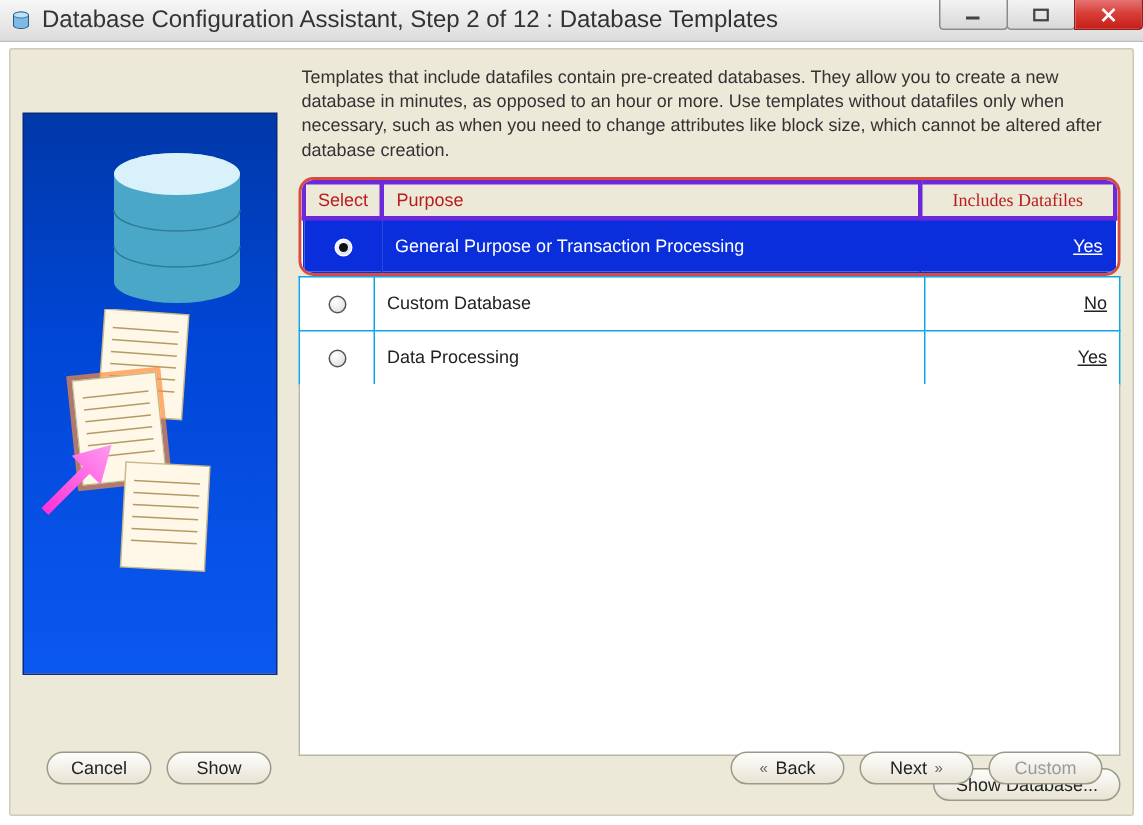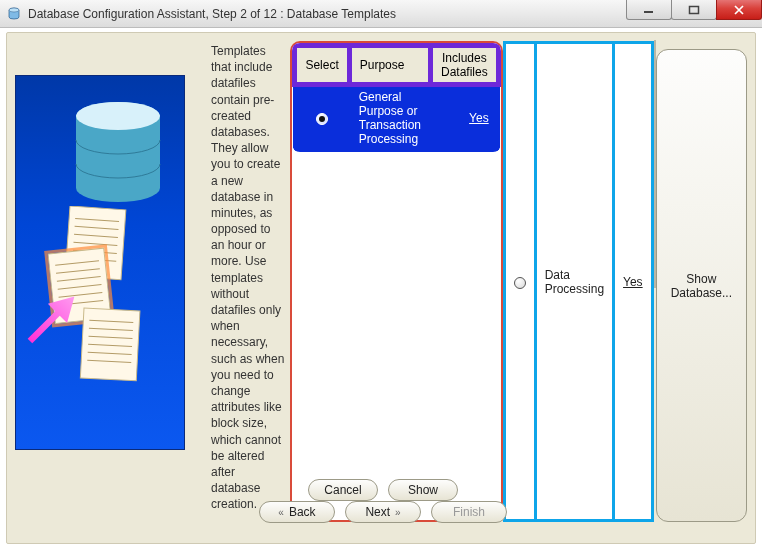--- a/index.html
+++ b/index.html
@@ -22,21 +22,21 @@
     position: relative;
   }
   .titlebar .app-icon {
     width: 16px; height: 16px;
     display: inline-flex;
     align-items: center; justify-content: center;
   }
   .titlebar .title {
     margin-left: 6px;
     color: #333;
-    font-size: 12px;
+    font-size: 16px;
   }
   .window-controls {
     position: absolute;
     right: 0; top: 0;
     display: flex;
     height: 20px;
   }
   .win-btn {
     width: 46px;
     height: 20px;
@@ -97,22 +97,21 @@
     left: 20px; top: 130px;
   }
   .side-image .arrow {
     position: absolute;
     left: 8px; top: 215px;
   }
 
   .right-col {
     flex: 1;
     display: flex;
-    flex-direction: row;
-    margin-left: 10px;
+    flex-direction: column;
   }
   .description {
     color: #333;
     font-size: 12px;
     line-height: 1.35;
     padding: 2px 4px 10px 2px;
   }
 
   .table-wrap {
     border: 2px solid #d94b3a;
@@ -128,30 +127,30 @@
   table.templates {
     width: 100%;
     border-collapse: collapse;
     font-size: 12px;
     background: #fff;
   }
   table.templates th {
     background: #ece9d8;
     text-align: left;
     font-weight: normal;
-    color: #000000;
-    border: 5px solid #6d28d9;
+    color: #b91c1c;
+    border: 3px solid #6d28d9;
     padding: 3px 8px;
     height: 20px;
   }
-  table.templates th.col-inc { text-align: center; }
+  table.templates th.col-inc { text-align: center; font-family: Liberation Serif, serif; }
   table.templates td {
-    border: 3px solid #0ea5e9;
+    border: 1px solid #0ea5e9;
     padding: 3px 8px;
-    height: 22px;
+    height: 36px;
     color: #222;
   }
   table.templates td.col-select { width: 50px; text-align: center; }
   table.templates td.col-inc { width: 130px; text-align: right; text-decoration: underline; }
   table.templates th.col-select { width: 50px; }
   table.templates th.col-inc { width: 130px; }
   tr.selected td {
     background: #0a2edb;
     color: #fff;
     border-color: #0a2edb;
@@ -203,21 +202,20 @@
     min-width: 70px;
     text-align: center;
   }
 
   .footer {
     position: absolute;
     left: 16px; right: 12px; bottom: 12px;
     display: flex;
     justify-content: space-between;
     align-items: center;
-    flex-direction: column;
   }
   .footer-left, .footer-right { display: flex; gap: 10px; align-items: center; }
   .nav-btn {
     background: linear-gradient(to bottom, #fdfdfc, #e7e4d4);
     border: 1px solid #9c9a87;
     border-radius: 12px;
     padding: 3px 14px;
     font-size: 12px;
     color: #222;
     min-width: 76px;
@@ -333,20 +331,25 @@
                 <td class="col-inc">Yes</td>
               </tr>
             </tbody>
           </table>
           </div>
         </div>
         <table class="templates" style="border-top:none">
           <tbody>
             <tr>
               <td class="col-select"><span class="radio"></span></td>
+              <td class="col-template">Custom Database</td>
+              <td class="col-inc">No</td>
+            </tr>
+            <tr>
+              <td class="col-select"><span class="radio"></span></td>
               <td class="col-template">Data Processing</td>
               <td class="col-inc">Yes</td>
             </tr>
           </tbody>
         </table>
         <div class="remaining-list"></div>
 
         <div class="details-row">
           <button class="btn"><span>Show Database...</span></button>
         </div>
@@ -361,18 +364,18 @@
       <div class="footer-right">
         <button class="nav-btn">
           <span class="nav-arrow">«</span>
           <span><span class="u">B</span>ack</span>
         </button>
         <button class="nav-btn">
           <span><span class="u">N</span>ext</span>
           <span class="nav-arrow">»</span>
         </button>
         <button class="nav-btn disabled">
-          <span>Finish</span>
+          <span>Custom</span>
         </button>
       </div>
     </div>
   </div>
 </div>
 
 </body></html>

